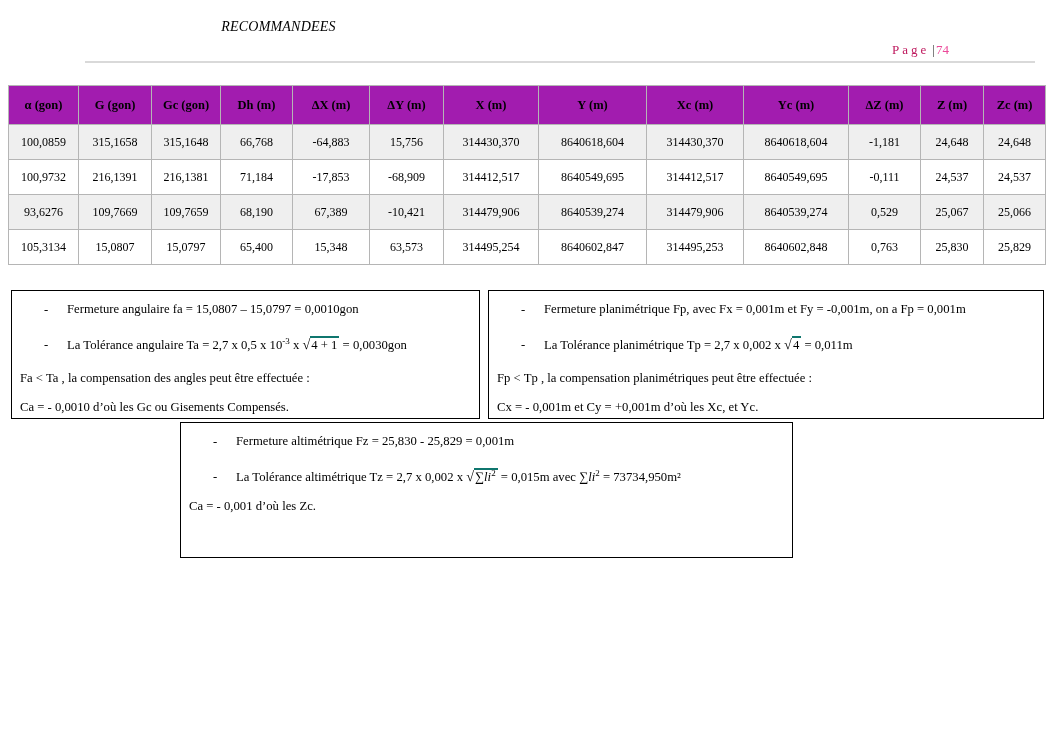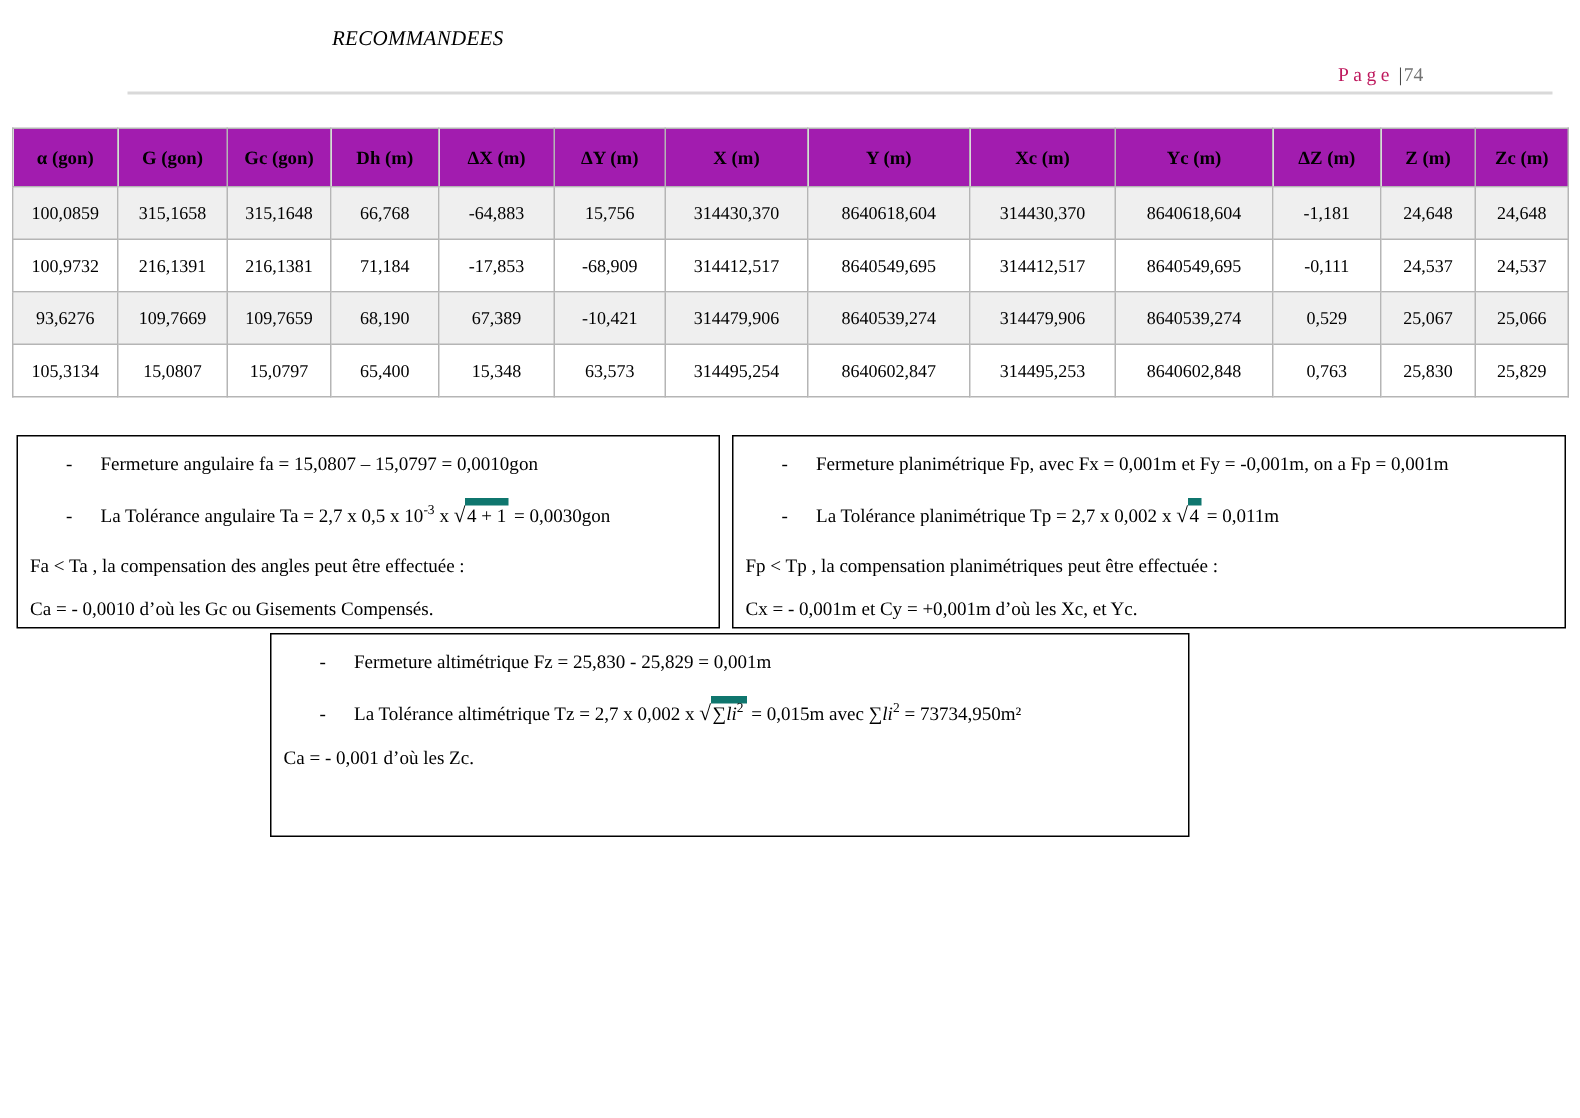--- a/index.html
+++ b/index.html
@@ -13,21 +13,21 @@
   .doc-title {
     position:absolute; left:62px; top:17px; width:433px;
     text-align:center; font-style:italic; font-size:14px; line-height:19px;
     letter-spacing:0.2px;
   }
   .page-indicator {
     position:absolute; left:892px; top:42px; font-size:13px; white-space:nowrap;
   }
   .page-word { color:#be185d; letter-spacing:3px; }
   .page-sep  { color:#3c3c3c; padding:0 1px 0 3px; }
-  .page-num  { font-weight:normal; color:#737373; }
+  .page-num  { font-weight:normal; color:#ec4899; }
   .header-rule {
     position:absolute; left:85px; top:61px; width:950px; height:0;
     border-top:2px solid #d9d9d9;
   }
 
   
   table.traverse {
     position:absolute; left:8px; top:85px; width:1037px;
     border-collapse:collapse; table-layout:fixed; font-size:12px;
     border:1px solid #8c8c8c;
@@ -52,21 +52,21 @@
   .bullet { display:flex; margin-right:6px; }
   .bullet .dash { flex:none; margin-left:32px; width:23px; }
   .plain  { margin:0 8px; }
 
   .mt-a { margin-top:10px; }
   .mt-b { margin-top:18px; }
   .mt-c { margin-top:16px; }
   .mt-d { margin-top:12px; }
 
   sup { font-size:9px; line-height:0; }
-  .radicand { border-top:5px solid #0f766e; padding:0 2px 0 1px; white-space:nowrap; }
+  .radicand { border-top:2px solid #0f766e; padding:0 2px 0 1px; white-space:nowrap; }
   .sqrt-sign { font-size:1.12em; }
   .mvar { font-style:italic; }
 </style>
 </head>
 <body>
 
 <div class="doc-title">
   <div>RECOMMANDEES</div>
 </div>
 <div class="page-indicator">

